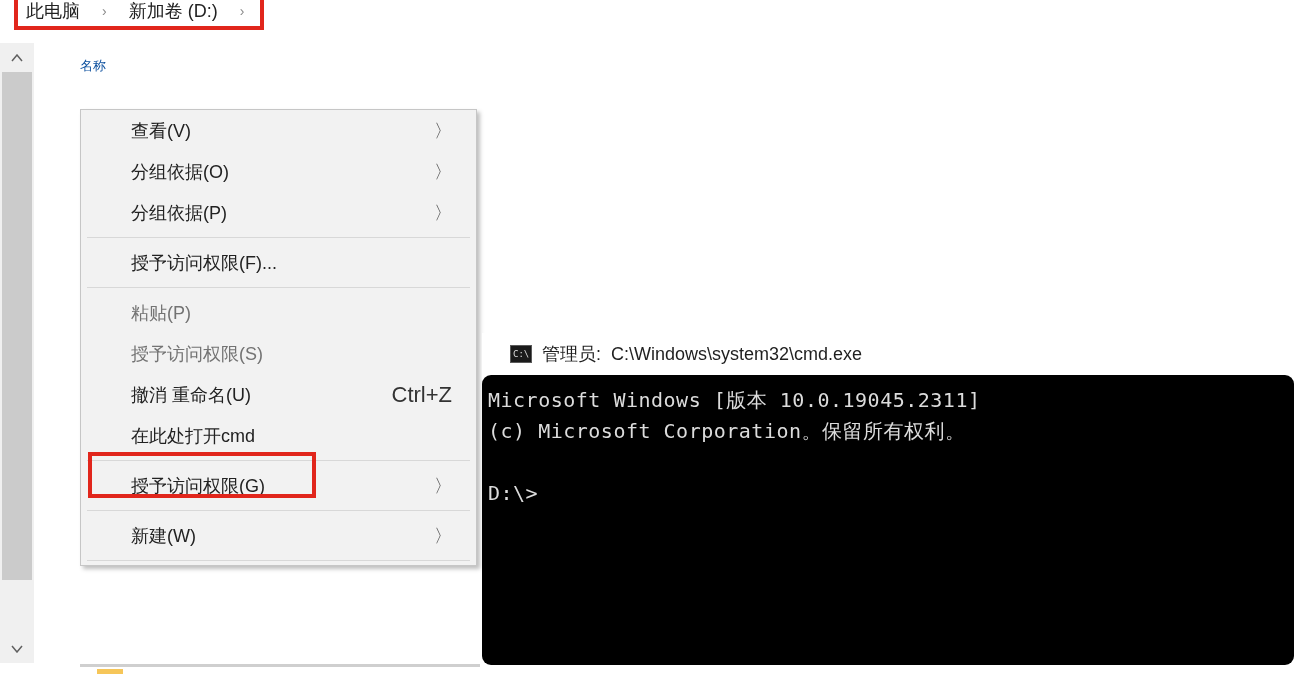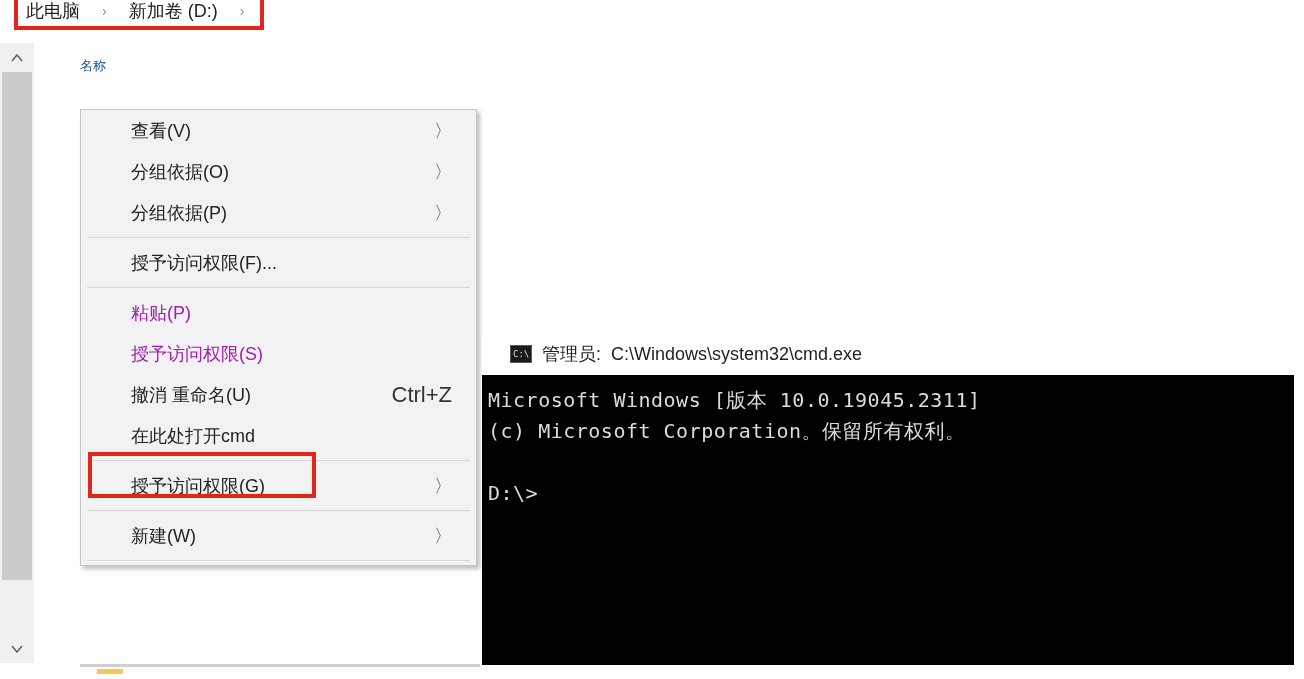--- a/index.html
+++ b/index.html
@@ -96,21 +96,21 @@
     .ctx-item {
       display: flex;
       align-items: center;
       justify-content: space-between;
       height: 41px;
       padding: 0 24px 0 50px;
       font-size: 18px;
       color: #222;
       cursor: default;
     }
-    .ctx-item.disabled { color: #a21caf; }
+    .ctx-item.disabled { color: #737373; }
     .ctx-item .label {}
     .ctx-item .rhs {
       display: flex;
       align-items: center;
       gap: 10px;
       color: #555;
       font-size: 18px;
     }
     .ctx-item .shortcut { color: #333; font-size: 22px; }
     .ctx-item .arrow { color: #555; font-size: 18px; font-family: "Segoe UI Symbol", sans-serif; }
@@ -162,20 +162,21 @@
     .cmd-body {
       background: #000;
       color: #dcdcdc;
       font-family: "NSimSun","SimSun",Consolas,monospace;
       font-size: 20px;
       line-height: 31px;
       padding: 10px 6px 10px 6px;
       height: 290px;
       white-space: pre;
       letter-spacing: 0.5px;
+      border-radius: 9px;
     }
     .bottom-divider {
       position: absolute;
       left: 80px;
       top: 664px;
       width: 400px;
       height: 3px;
       background: #cfcfcf;
     }
     .folder-hint {

